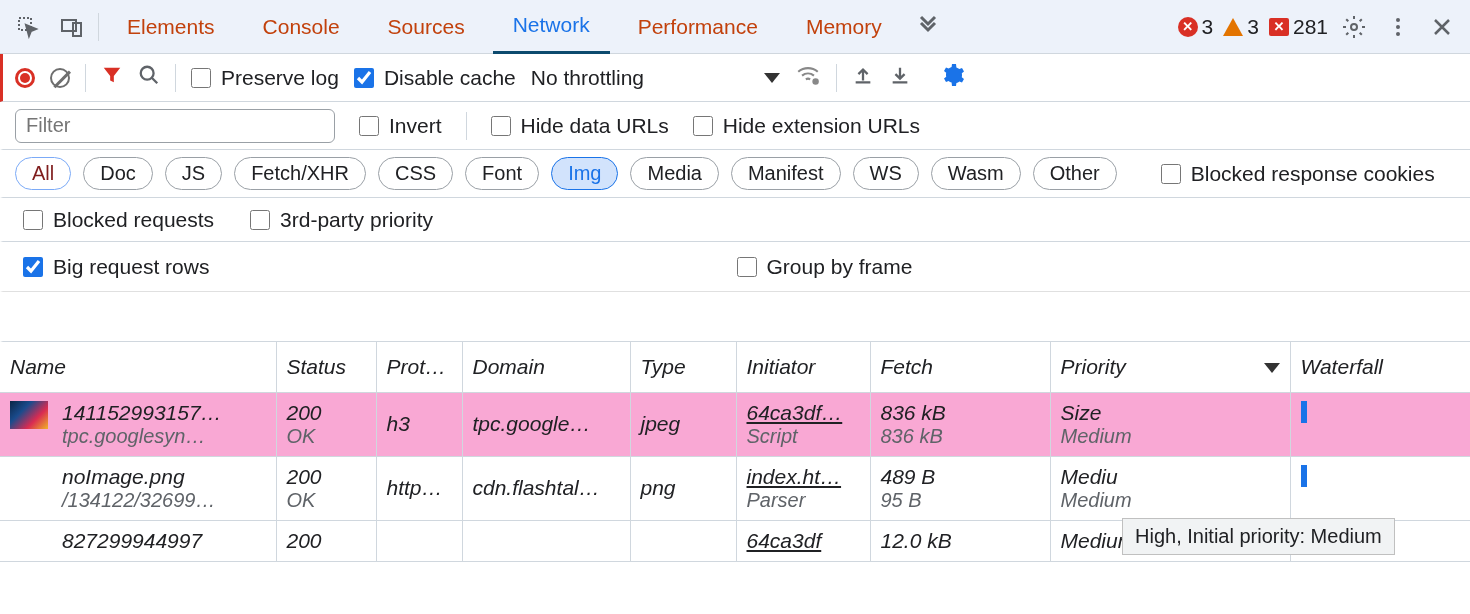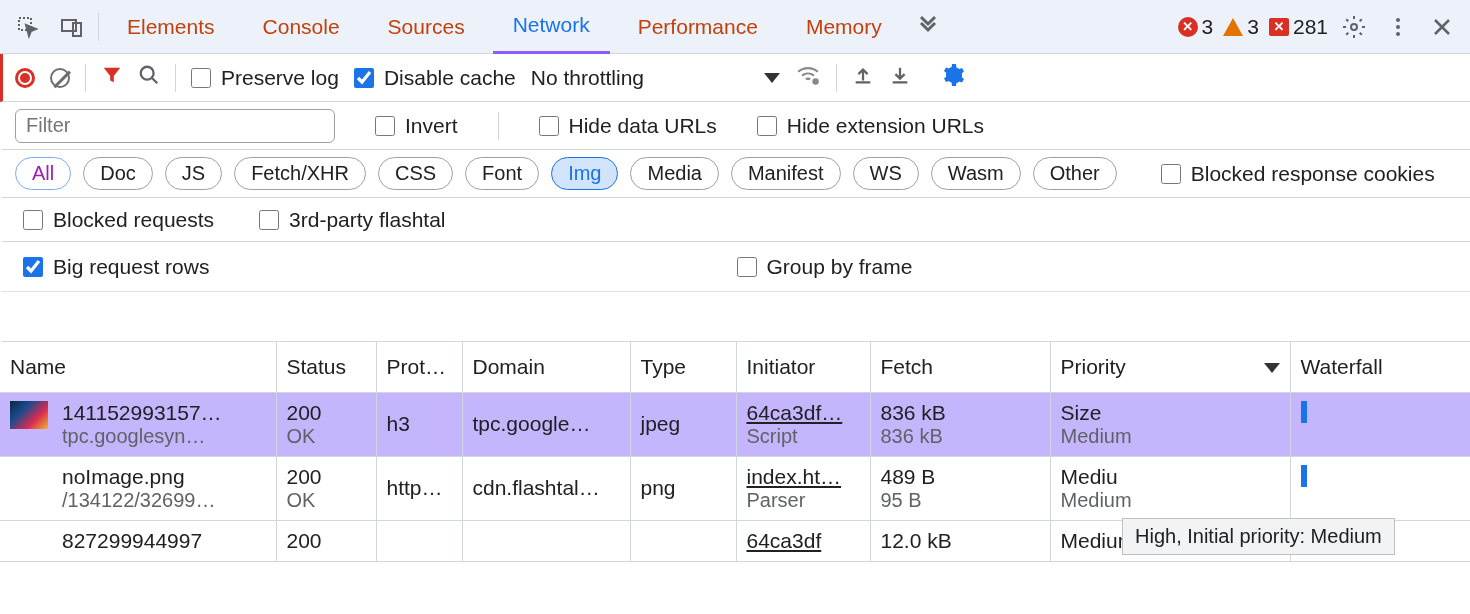--- a/index.html
+++ b/index.html
@@ -1,19 +1,19 @@
 <!DOCTYPE html>
 <html><head>
 <meta charset="utf-8">
 <style>
 * { box-sizing: border-box; margin: 0; padding: 0; }
 body { font-family: -apple-system, "Helvetica Neue", Arial, sans-serif; font-size: 21px; color: #202124; background: #fff; width: 1470px; overflow: hidden; }
 .topbar { display: flex; align-items: center; height: 54px; background: #edf2fa; border-bottom: 1px solid #d0d7de; padding: 0 10px; gap: 8px; }
 .topbar .tab { padding: 0 20px; height: 54px; display: flex; align-items: center; cursor: pointer; color: #c2410c; }
-.topbar .tab.active { color: #1a73e8; border-bottom: 3px solid #8b5cf6; font-weight: 500; }
+.topbar .tab.active { color: #1a73e8; border-bottom: 3px solid #0c4a6e; font-weight: 500; }
 .topbar .iconbtn { width: 36px; height: 36px; display: flex; align-items: center; justify-content: center; cursor: pointer; }
 .topbar .spacer { flex: 1; }
 .status-group { display: flex; align-items: center; gap: 10px; }
 .status-item { display: flex; align-items: center; gap: 4px; }
 .status-circle { width: 20px; height: 20px; border-radius: 50%; display: flex; align-items: center; justify-content: center; color: #fff; font-size: 13px; font-weight: bold; }
 .red { background: #d93025; }
 .warn-tri { width: 0; height: 0; border-left: 10px solid transparent; border-right: 10px solid transparent; border-bottom: 18px solid #e37400; position: relative; }
 .msg-sq { width: 20px; height: 18px; background: #d93025; color: #fff; font-size: 13px; font-weight: bold; display: flex; align-items: center; justify-content: center; border-radius: 2px; }
 
 .rowbar { display: flex; align-items: center; height: 48px; border-bottom: 1px solid #d0d7de; padding: 0 12px; gap: 15px; border-left: 3px solid #d93025; }
@@ -21,36 +21,36 @@
 .rec-circle::after { content: ""; width: 10px; height: 10px; background: #d93025; border-radius: 50%; position: absolute; top: 2px; left: 2px; }
 .clear-circle { width: 20px; height: 20px; border: 2.5px solid #6e6e6e; border-radius: 50%; position: relative; }
 .clear-circle::after { content: ""; width: 22px; height: 2.5px; background: #6e6e6e; position: absolute; top: 8px; left: -1px; transform: rotate(-45deg); }
 .funnel { color: #d93025; font-size: 22px; }
 .vdiv { width: 1px; height: 28px; background: #d0d7de; }
 .cb-wrap { display: flex; align-items: center; gap: 10px; }
 input[type="checkbox"] { width: 20px; height: 20px; accent-color: #1a73e8; cursor: pointer; }
 .select-wrap { display: flex; align-items: center; gap: 120px; }
 .tri-down { width: 0; height: 0; border-left: 8px solid transparent; border-right: 8px solid transparent; border-top: 10px solid #333; }
 
-.filter-row { display: flex; align-items: center; height: 48px; border-bottom: 1px solid #d0d7de; padding: 0 12px; gap: 40px; border-left: 3px solid transparent; }
+.filter-row { display: flex; align-items: center; height: 48px; border-bottom: 1px solid #d0d7de; padding: 0 12px; gap: 24px; border-left: 3px solid transparent; }
 .filter-input { width: 320px; height: 34px; border: 1px solid #9aa0a6; border-radius: 6px; padding: 0 10px; font-size: 20px; color: #5f6368; }
 
 .pill-row { display: flex; align-items: center; height: 48px; border-bottom: 1px solid #d0d7de; padding: 0 12px; gap: 12px; border-left: 3px solid transparent; }
 .pill { padding: 4px 16px; border: 1px solid #9aa0a6; border-radius: 18px; cursor: pointer; font-size: 20px; }
 .pill.selected { background: #d2e3fc; border-color: #1a73e8; color: #1a73e8; }
-.pill.outlined { border-color: #7baaf7; color: #a21caf; }
-
-.check-row { display: flex; align-items: center; height: 44px; border-bottom: 1px solid #d0d7de; padding: 0 20px; gap: 45px; border-left: 3px solid transparent; }
+.pill.outlined { border-color: #7baaf7; color: #7f1d1d; }
+
+.check-row { display: flex; align-items: center; height: 44px; border-bottom: 1px solid #d0d7de; padding: 0 20px; gap: 36px; border-left: 3px solid transparent; }
 .opts-row { display: flex; align-items: center; height: 50px; border-bottom: 1px solid #e0e0e0; padding: 0 20px; border-left: 3px solid transparent; }
 .opts-col { display: flex; align-items: center; gap: 14px; width: 50%; }
 
-.table { width: 100%; border-collapse: collapse; table-layout: fixed; }
+.table { width: 100%; border-collapse: collapse; table-layout: fixed; font-style: italic; }
 .table th, .table td { border-right: 1px solid #d0d7de; border-bottom: 1px solid #d0d7de; padding: 8px 10px; text-align: left; vertical-align: top; overflow: hidden; white-space: nowrap; text-overflow: ellipsis; }
 .table th { font-weight: 400; height: 50px; vertical-align: middle; position: relative; }
-.table tbody tr:nth-child(1) { background: #c4b5fd; }
+.table tbody tr:nth-child(1) { background: #f9a8d4; }
 .small-gray { color: #5f6368; font-size: 20px; }
 .underline { text-decoration: underline; }
 .num-right { text-align: right; }
 .thumb { width: 38px; height: 28px; background: linear-gradient(135deg,#0b2545,#1a4b8c,#d92b52,#f0b429); display: inline-block; vertical-align: middle; margin-right: 8px; }
 .tooltip { position: absolute; background: #f1f3f4; border: 1px solid #c0c0c0; padding: 6px 12px; font-size: 20px; white-space: nowrap; z-index: 100; }
 .gear svg, .iconbtn svg { width: 24px; height: 24px; }
 .wifi { color: #888; }
 .waterbar { width: 6px; height: 22px; background: #1a73e8; display: inline-block; }
 </style>
 </head>
@@ -205,21 +205,21 @@
     </div>
 </div>
 
 <div class="check-row">
   <div class="cb-wrap">
       <input type="checkbox" style="">
       <span>Blocked requests</span>
     </div>
   <div class="cb-wrap">
       <input type="checkbox" style="">
-      <span>3rd-party flashtal</span>
+      <span>3rd-party priority</span>
     </div>
 </div>
 
 <div class="opts-row">
   <div class="opts-col">
       <div class="cb-wrap">
         <input type="checkbox" checked="" style="">
         <span>Big request rows</span>
       </div>
     </div>

